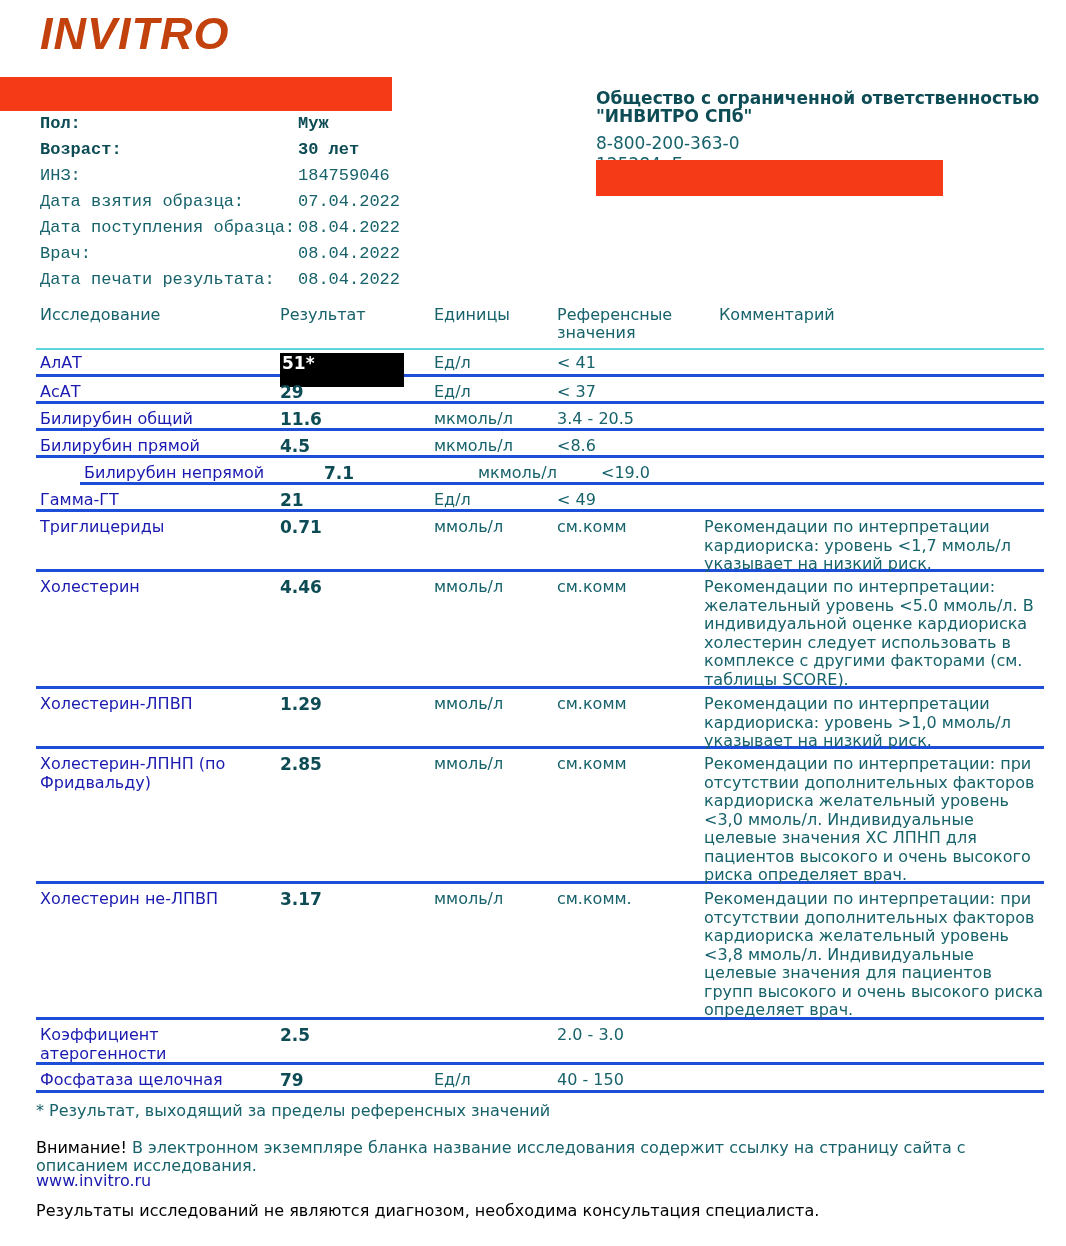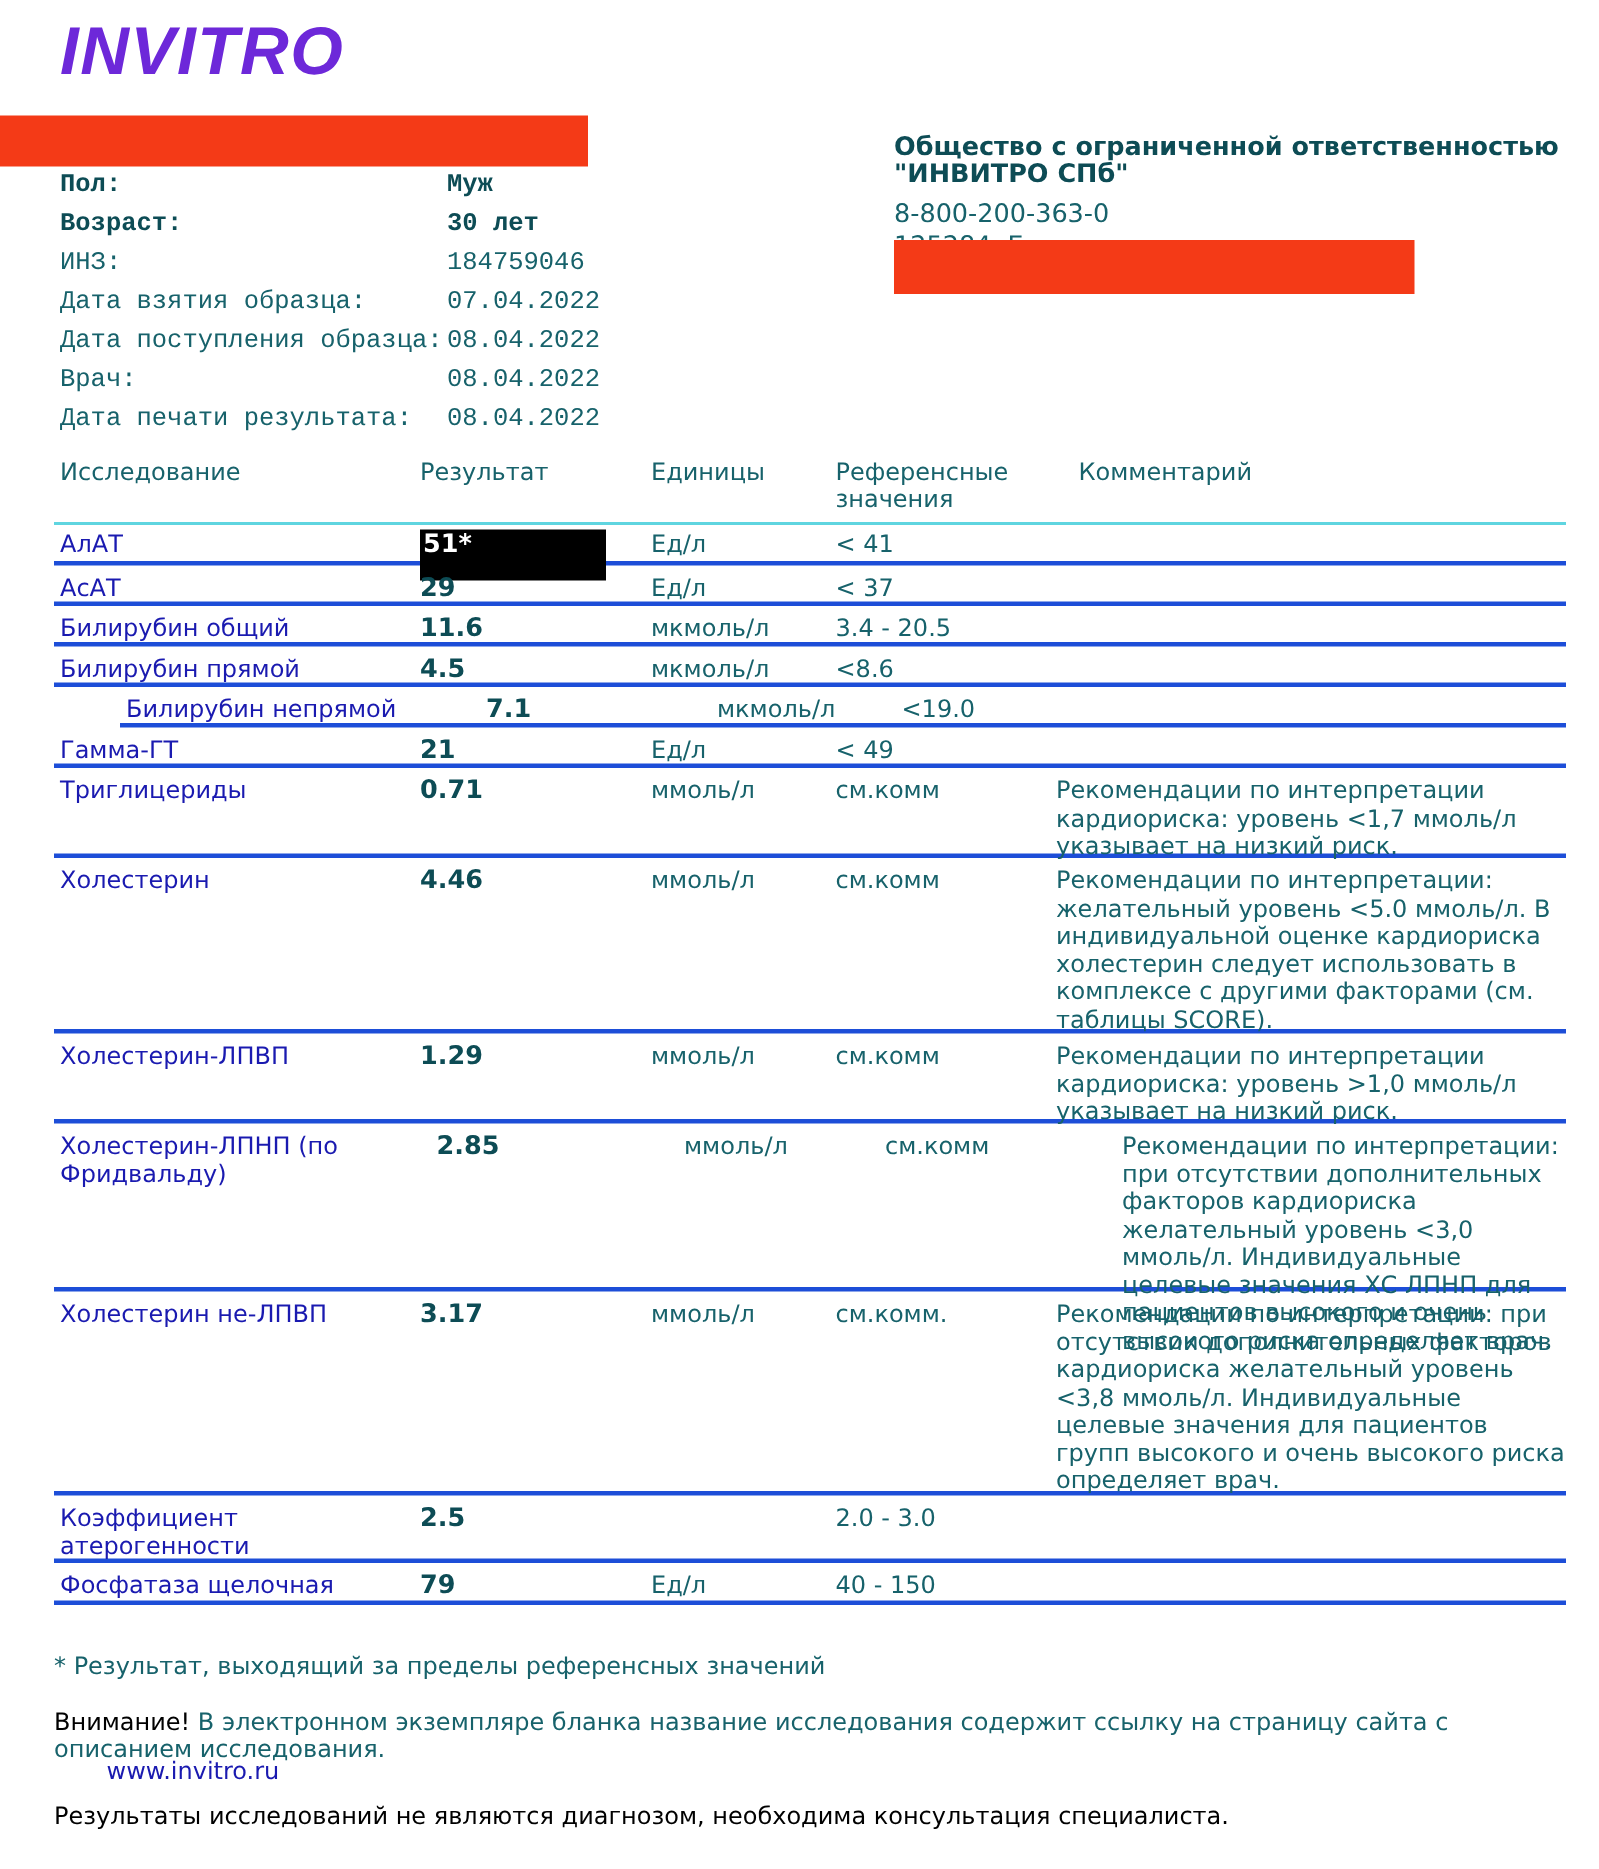--- a/index.html
+++ b/index.html
@@ -3,21 +3,21 @@
 <meta charset="utf-8">
 <style>
   html, body { margin: 0; padding: 0; background: #ffffff; }
   body {
     width: 1066px; height: 1246px; position: relative; overflow: hidden;
     font-family: "DejaVu Sans", sans-serif; color: #0f5a63;
   }
   .logo {
     position: absolute; left: 40px; top: 8px;
     font-family: "Liberation Sans", sans-serif; font-weight: bold; font-style: italic;
-    font-size: 45px; letter-spacing: 1px; color: #6d28d9;
+    font-size: 45px; letter-spacing: 1px; color: #c2410c;
   }
   .redact { position: absolute; background: #f43a17; }
   .company {
     position: absolute; left: 596px; top: 89px; width: 460px;
     font-size: 17px; line-height: 18px; font-weight: bold; color: #0d4c55;
   }
   .phone { position: absolute; left: 596px; top: 133px; font-size: 17px; color: #17626b; }
   .addr-stub { position: absolute; left: 596px; top: 154px; font-size: 17px; color: #17626b; height: 10px; overflow: hidden; }
   .patient { position: absolute; left: 40px; top: 113px; font-family: Liberation Mono, monospace; }
   .prow { height: 26px; display: flex; font-size: 17px; line-height: 22px; color: #17626b; }
@@ -155,21 +155,21 @@
         <div class="c4">см.комм</div>
         <div class="c5">Рекомендации по интерпретации: желательный уровень &lt;5.0 ммоль/л. В индивидуальной оценке кардиориска холестерин следует использовать в комплексе с другими факторами (см. таблицы SCORE).</div>
       </div>
       <div class="row" style="height: 60px;">
         <div class="c1">Холестерин-ЛПВП</div>
         <div class="c2"><span>1.29</span></div>
         <div class="c3">ммоль/л</div>
         <div class="c4">см.комм</div>
         <div class="c5">Рекомендации по интерпретации кардиориска: уровень &gt;1,0 ммоль/л указывает на низкий риск.</div>
       </div>
-      <div class="row" style="height: 112px; gap: 11px;">
+      <div class="row" style="height: 135px;">
         <div class="c1">Холестерин-ЛПНП (по Фридвальду)</div>
         <div class="c2"><span>2.85</span></div>
         <div class="c3">ммоль/л</div>
         <div class="c4">см.комм</div>
         <div class="c5">Рекомендации по интерпретации: при отсутствии дополнительных факторов кардиориска желательный уровень &lt;3,0 ммоль/л. Индивидуальные целевые значения ХС ЛПНП для пациентов высокого и очень высокого риска определяет врач.</div>
       </div>
       <div class="row" style="height: 136px;">
         <div class="c1">Холестерин не-ЛПВП</div>
         <div class="c2"><span>3.17</span></div>
         <div class="c3">ммоль/л</div>
@@ -190,14 +190,14 @@
         <div class="c4">40 - 150</div>
         <div class="c5"></div>
       </div>
     </div>
 </div>
 
 <div class="foot note" style="top:1102px;">* Результат, выходящий за пределы референсных значений</div>
 <div class="foot note" style="top:1139px;width:1010px;">
   <span class="warn">Внимание!</span><span> В электронном экземпляре бланка название исследования содержит ссылку на страницу сайта с описанием исследования.</span>
 </div>
-<div class="foot link" style="top:1172px;margin-left:35px;">www.invitro.ru</div>
+<div class="foot link" style="top:1172px;">www.invitro.ru</div>
 <div class="foot warn" style="top:1202px;">Результаты исследований не являются диагнозом, необходима консультация специалиста.</div>
 
 </body></html>

